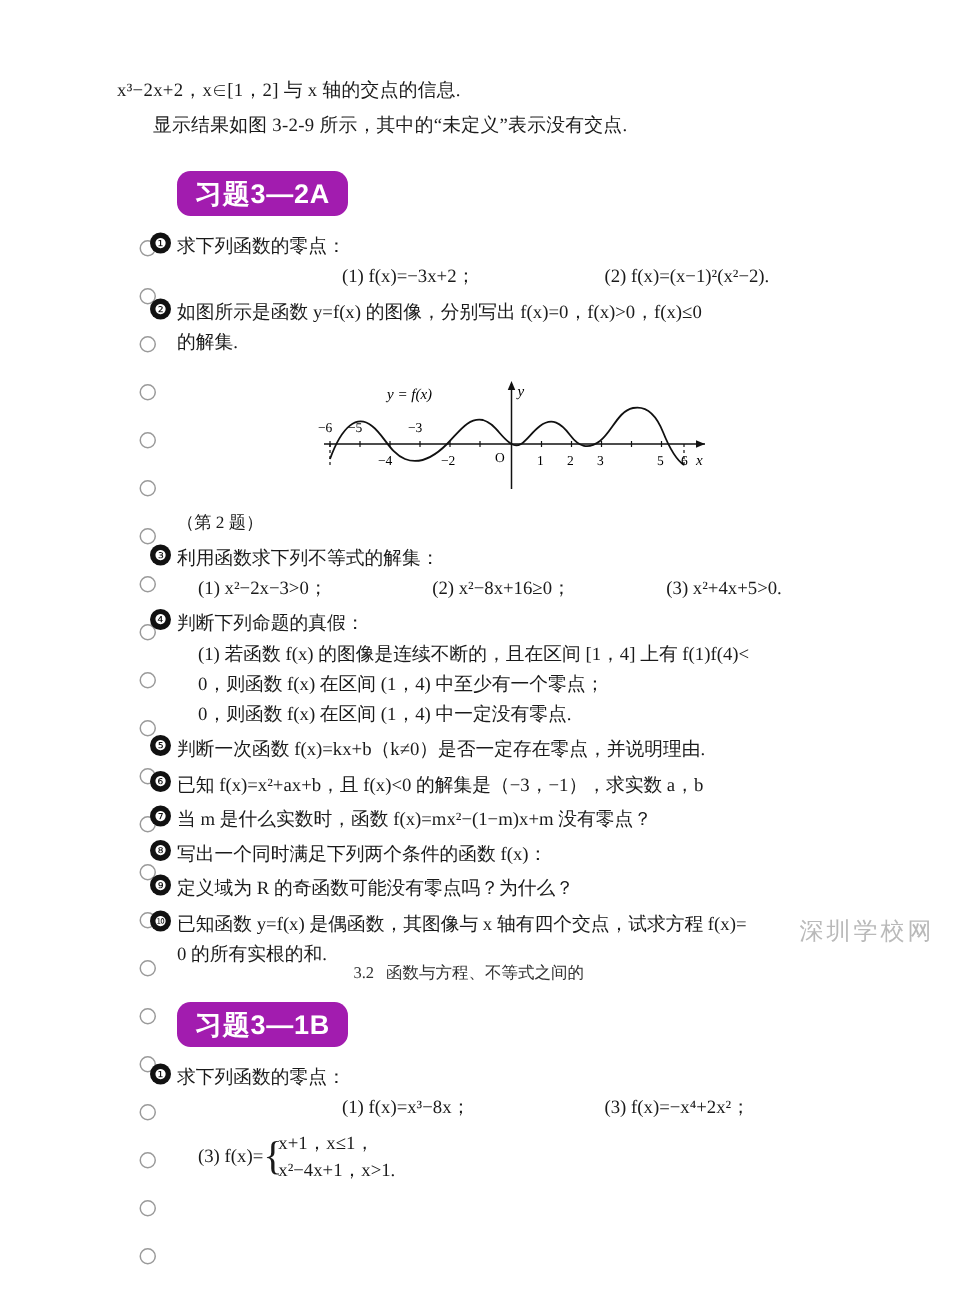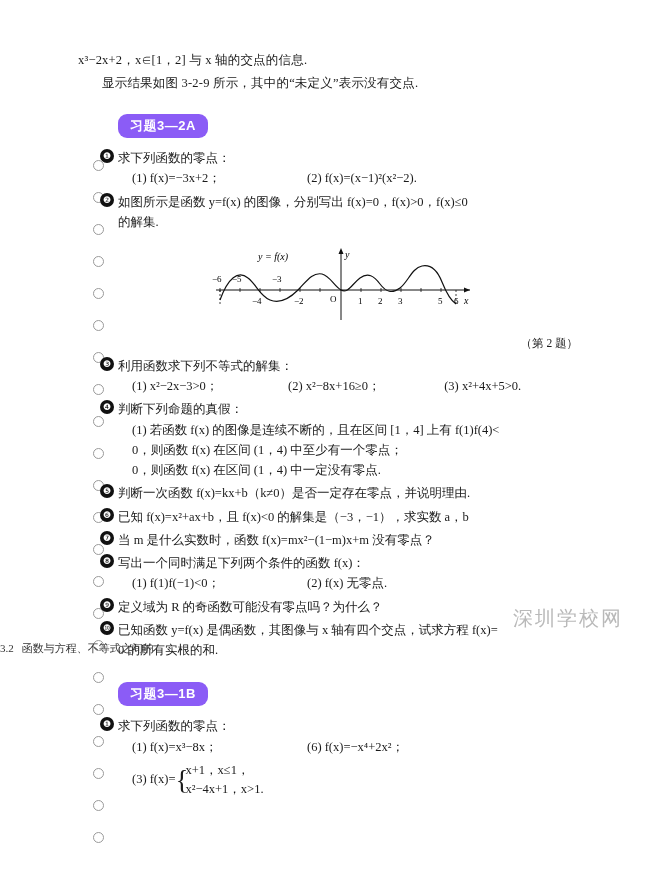--- a/index.html
+++ b/index.html
@@ -52,25 +52,25 @@
     margin: 0 0 16px 0;
     text-indent: 24px;
     letter-spacing: 0.2px;
   }
   
   .badge-wrap {
     margin: 22px 0 10px 40px;
   }
   .badge {
     display: inline-block;
-    background: #8b5cf6;
+    background: #a21caf;
     color: #ffffff;
     font-family: "Liberation Sans", sans-serif;
     font-weight: bold;
-    font-size: 13px;
+    font-size: 18px;
     padding: 3px 12px 3px 12px;
     border-radius: 9px;
     letter-spacing: 0.5px;
   }
   .ex-list {
     margin: 0 0 0 40px;
     padding: 0;
   }
   .item {
     position: relative;
@@ -88,34 +88,35 @@
     background: #111;
     color: #fff;
     font-family: "Liberation Sans", sans-serif;
     font-size: 9px;
     line-height: 14px;
     text-align: center;
   }
   .item-body { display: block; }
   .cols {
     display: flex;
+    justify-content: flex-end;
   }
   .col { }
   .c1 { width: 175px; }
   .c2 { width: 175px; }
   .c3 { width: 150px; }
   .indent { margin-left: 14px; display: block; }
   
   .figure {
     margin: 6px 0 2px 0;
     text-align: center;
     position: relative;
   }
   .figcap {
-    text-align: right;
+    text-align: left;
     font-size: 11.5px;
     margin-top: 2px;
   }
   .fig-svg { display: inline-block; }
   
   .piece {
     display: inline-block;
     vertical-align: middle;
     position: relative;
     padding-left: 10px;
@@ -129,34 +130,34 @@
     line-height: 1;
     font-family: "Liberation Serif", serif;
   }
   .piece .rows span { display: block; line-height: 1.5; font-size: 12.5px; }
   
   .footer {
     position: absolute;
     left: 0;
     bottom: 16px;
     width: 647px;
-    text-align: left;
+    text-align: center;
     padding-right: 22px;
     font-size: 11px;
     color: #333;
     box-sizing: border-box;
     font-family: "Liberation Serif", serif;
   }
   .footer .fnum { margin-right: 8px; }
   .watermark {
     position: absolute;
     right: 24px;
     bottom: 40px;
     font-family: "Liberation Sans", sans-serif;
-    font-size: 20px;
+    font-size: 16px;
     color: #b9b9b9;
     letter-spacing: 2px;
   }
 </style>
 </head>
 <body>
 
 <div class="page">
 
   <div class="spiral">
@@ -288,24 +289,20 @@
       </div>
 
       <div class="item">
         <span class="num">❼</span>
         <span class="item-body">当 m 是什么实数时，函数 f(x)=mx²−(1−m)x+m 没有零点？</span>
       </div>
 
       <div class="item">
         <span class="num">❽</span>
         <span class="item-body">写出一个同时满足下列两个条件的函数 f(x)：</span>
-        <span class="cols">
-          <span class="col c1 indent">(1) f(1)f(−1)&lt;0；</span>
-          <span class="col c2">(2) f(x) 无零点.</span>
-        </span>
       </div>
 
       <div class="item">
         <span class="num">❾</span>
         <span class="item-body">定义域为 R 的奇函数可能没有零点吗？为什么？</span>
       </div>
 
       <div class="item">
         <span class="num">❿</span>
         <span class="item-body">已知函数 y=f(x) 是偶函数，其图像与 x 轴有四个交点，试求方程 f(x)=</span>
@@ -317,21 +314,21 @@
     <div class="badge-wrap">
       <span class="badge">习题3—1B</span>
     </div>
 
     <div class="ex-list">
       <div class="item">
         <span class="num">❶</span>
         <span class="item-body">求下列函数的零点：</span>
         <span class="cols">
           <span class="col c1 indent">(1) f(x)=x³−8x；</span>
-          <span class="col c2">(6) f(x)=−x⁴+2x²；</span>
+          <span class="col c2">(3) f(x)=−x⁴+2x²；</span>
         </span>
         <span class="item-body indent" style="margin-top:4px;">
           <span>(3) f(x)=</span><span class="piece"><span class="brace">{</span><span class="rows"><span>x+1，x≤1，</span><span>x²−4x+1，x&gt;1.</span></span></span>
         </span>
       </div>
     </div>
 
   </div>
 
   <div class="watermark">深圳学校网</div>

